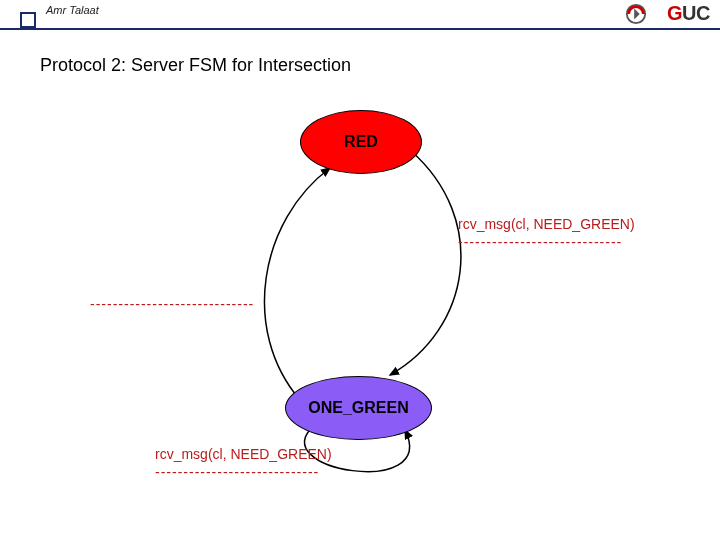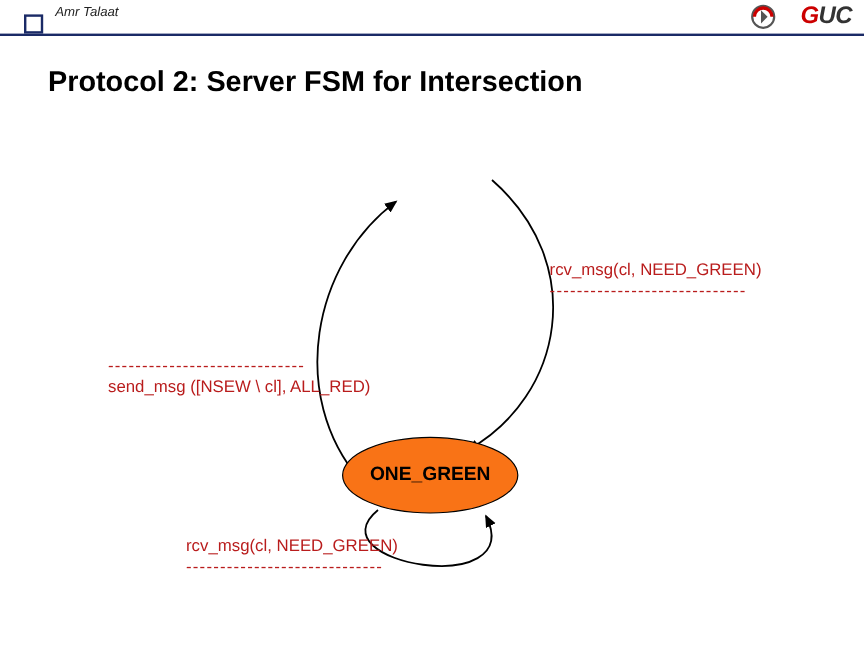--- a/index.html
+++ b/index.html
@@ -43,40 +43,38 @@
     border: 2px solid #1a2a66;
     background: #fff;
   }
   .logo {
     position: absolute;
     top: 2px;
     right: 10px;
     display: flex;
     align-items: flex-end;
     gap: 20px;
-    font-style: italic;
   }
   .logo-mark {
     width: 22px;
     height: 22px;
   }
   .logo-text {
     font-weight: 700;
     font-size: 20px;
     letter-spacing: -0.5px;
   }
   .logo-text .g  { color: #cc0000; }
   .logo-text .uc { color: #333333; }
   .title {
     position: absolute;
     top: 55px;
     left: 40px;
-    font-size: 24px;
+    font-size: 18px;
     color: #000;
-    font-weight: bold;
   }
   .fsm {
     position: absolute;
     top: 100px;
     left: 90px;
     width: 560px;
     height: 430px;
   }
   .state {
     position: absolute;
@@ -91,24 +89,24 @@
   .state.red {
     left: 210px;
     top: 10px;
     width: 120px;
     height: 62px;
     background: #ff0000;
     color: #000;
   }
   .state.green {
     left: 195px;
-    top: 264px;
+    top: 276px;
     width: 145px;
     height: 62px;
-    background: #f97316;
+    background: #8b5cf6;
     color: #000;
   }
   .tlabel {
     position: absolute;
     font-size: 14px;
     color: #b91c1c;
     line-height: 1.3;
     white-space: nowrap;
   }
   .tlabel .rule {
@@ -151,32 +149,34 @@
         </marker>
       </defs>
 
       <path d="M 320 50 C 400 120, 380 230, 300 275" fill="none" stroke="#000" stroke-width="1.5" marker-end="url(#arrow)"></path>
 
       <path d="M 210 300 C 150 230, 170 120, 240 68" fill="none" stroke="#000" stroke-width="1.5" marker-end="url(#arrow)"></path>
 
       <path d="M 225 325 C 170 370, 350 400, 315 330" fill="none" stroke="#000" stroke-width="1.5" marker-end="url(#arrow)"></path>
     </svg>
 
+    <div class="state red">
+      <span>RED</span>
+    </div>
     <div class="state green">
       <span>ONE_GREEN</span>
     </div>
 
     <div class="tlabel lbl-right">
       <div>rcv_msg(cl, NEED_GREEN)</div>
       <div class="rule">-----------------------------</div>
     </div>
 
     <div class="tlabel lbl-left">
       <div class="rule">-----------------------------</div>
-      <div>send_msg ([NSEW \ cl], ALL_RED)</div>
     </div>
 
     <div class="tlabel lbl-self">
       <div>rcv_msg(cl, NEED_GREEN)</div>
       <div class="rule">-----------------------------</div>
       <div></div>
     </div>
 
   </div>
 </div>

